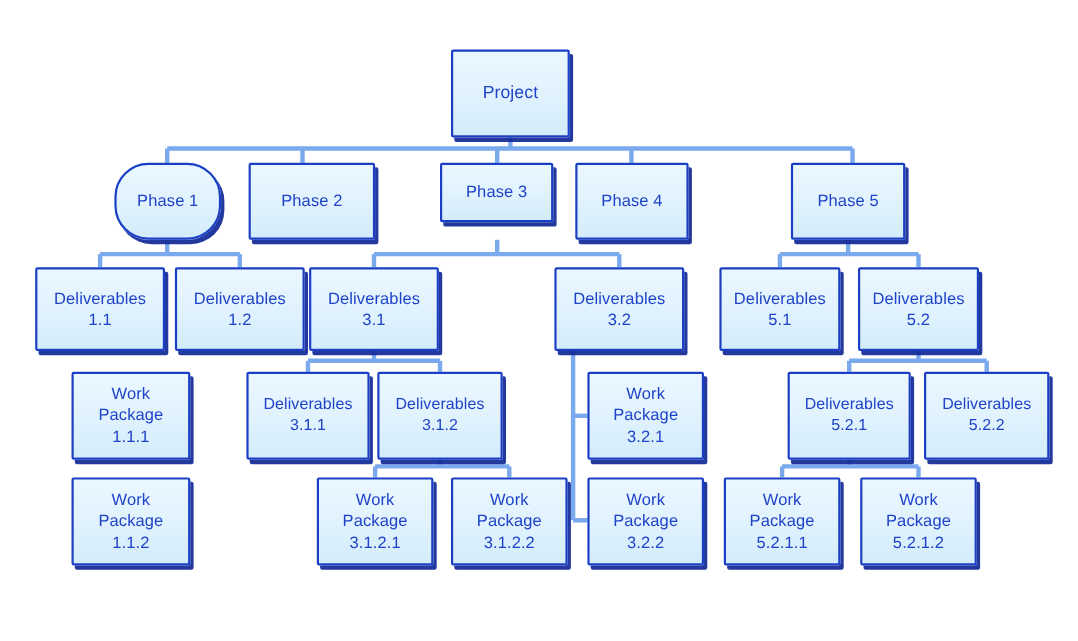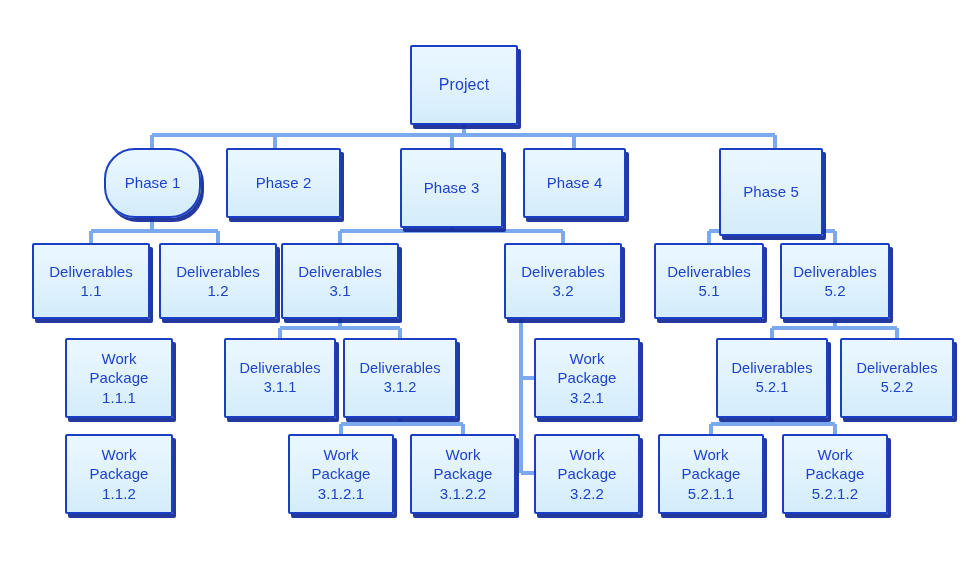--- a/index.html
+++ b/index.html
@@ -86,23 +86,23 @@
       <path d="M 341 424 L 341 434" stroke="#7aa9ee" stroke-width="4" fill="none" stroke-linecap="butt"></path>
       <path d="M 463 424 L 463 434" stroke="#7aa9ee" stroke-width="4" fill="none" stroke-linecap="butt"></path>
       <path d="M 772 418 L 772 424" stroke="#7aa9ee" stroke-width="4" fill="none" stroke-linecap="butt"></path>
       <path d="M 711 424 L 835 424" stroke="#7aa9ee" stroke-width="4" fill="none" stroke-linecap="butt"></path>
       <path d="M 711 424 L 711 434" stroke="#7aa9ee" stroke-width="4" fill="none" stroke-linecap="butt"></path>
       <path d="M 835 424 L 835 434" stroke="#7aa9ee" stroke-width="4" fill="none" stroke-linecap="butt"></path>
     </svg>
 <div class="node lvl-root" style="left: 410px; top: 45px; width: 108px; height: 80px;">Project</div>
     <div class="node lvl-1" style="left: 104px; top: 148px; width: 97px; height: 70px; border-radius: 31px;">Phase 1</div>
     <div class="node lvl-1" style="left: 226px; top: 148px; width: 115px; height: 70px;">Phase 2</div>
-    <div class="node lvl-1" style="left: 400px; top: 148px; width: 103px; height: 80px;">Phase 3</div>
+    <div class="node lvl-1" style="left: 400px; top: 148px; width: 103px; height: 54px;">Phase 3</div>
     <div class="node lvl-1" style="left: 523px; top: 148px; width: 103px; height: 70px; text-align: center;">Phase 4</div>
-    <div class="node lvl-1" style="left: 719px; top: 148px; width: 104px; height: 88px;">Phase 5</div>
+    <div class="node lvl-1" style="left: 719px; top: 148px; width: 104px; height: 70px;">Phase 5</div>
     <div class="node lvl-2" style="left: 32px; top: 243px; width: 118px; height: 76px;">Deliverables
 1.1</div>
     <div class="node lvl-2" style="left: 159px; top: 243px; width: 118px; height: 76px;">Deliverables
 1.2</div>
     <div class="node lvl-2" style="left: 281px; top: 243px; width: 118px; height: 76px;">Deliverables
 3.1</div>
     <div class="node lvl-2" style="left: 504px; top: 243px; width: 118px; height: 76px;">Deliverables
 3.2</div>
     <div class="node lvl-2" style="left: 654px; top: 243px; width: 110px; height: 76px;">Deliverables
 5.1</div>

